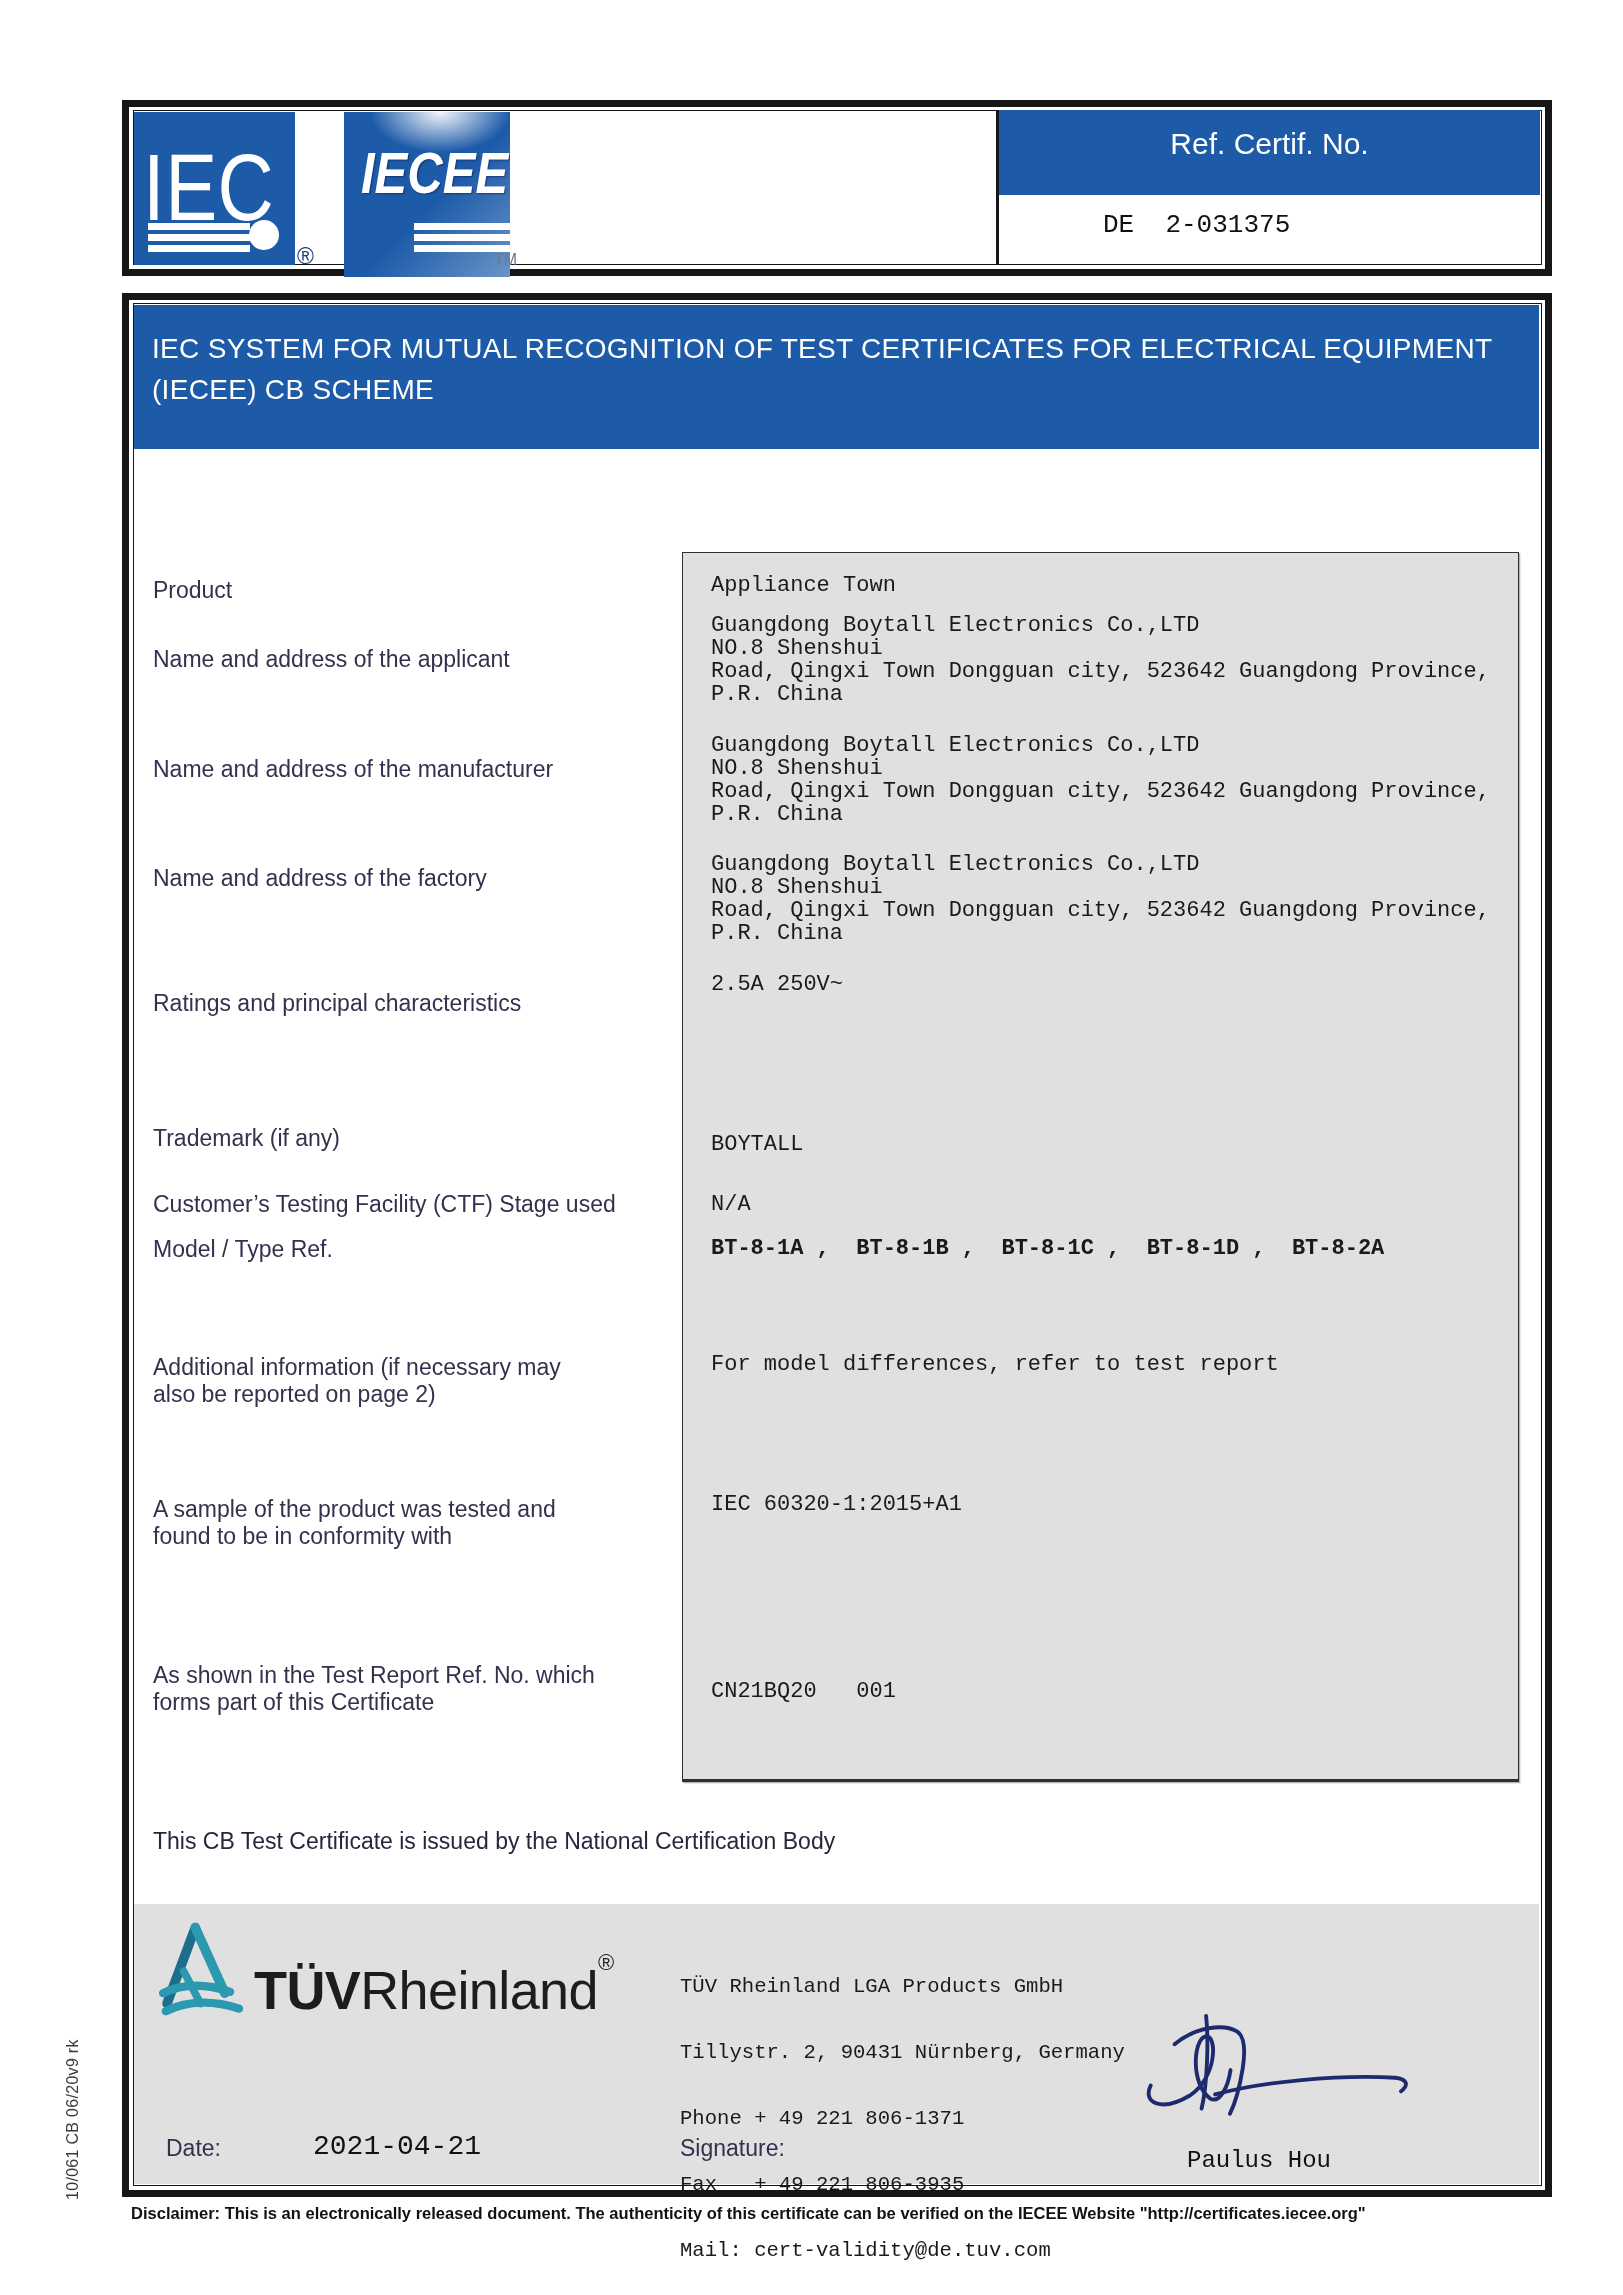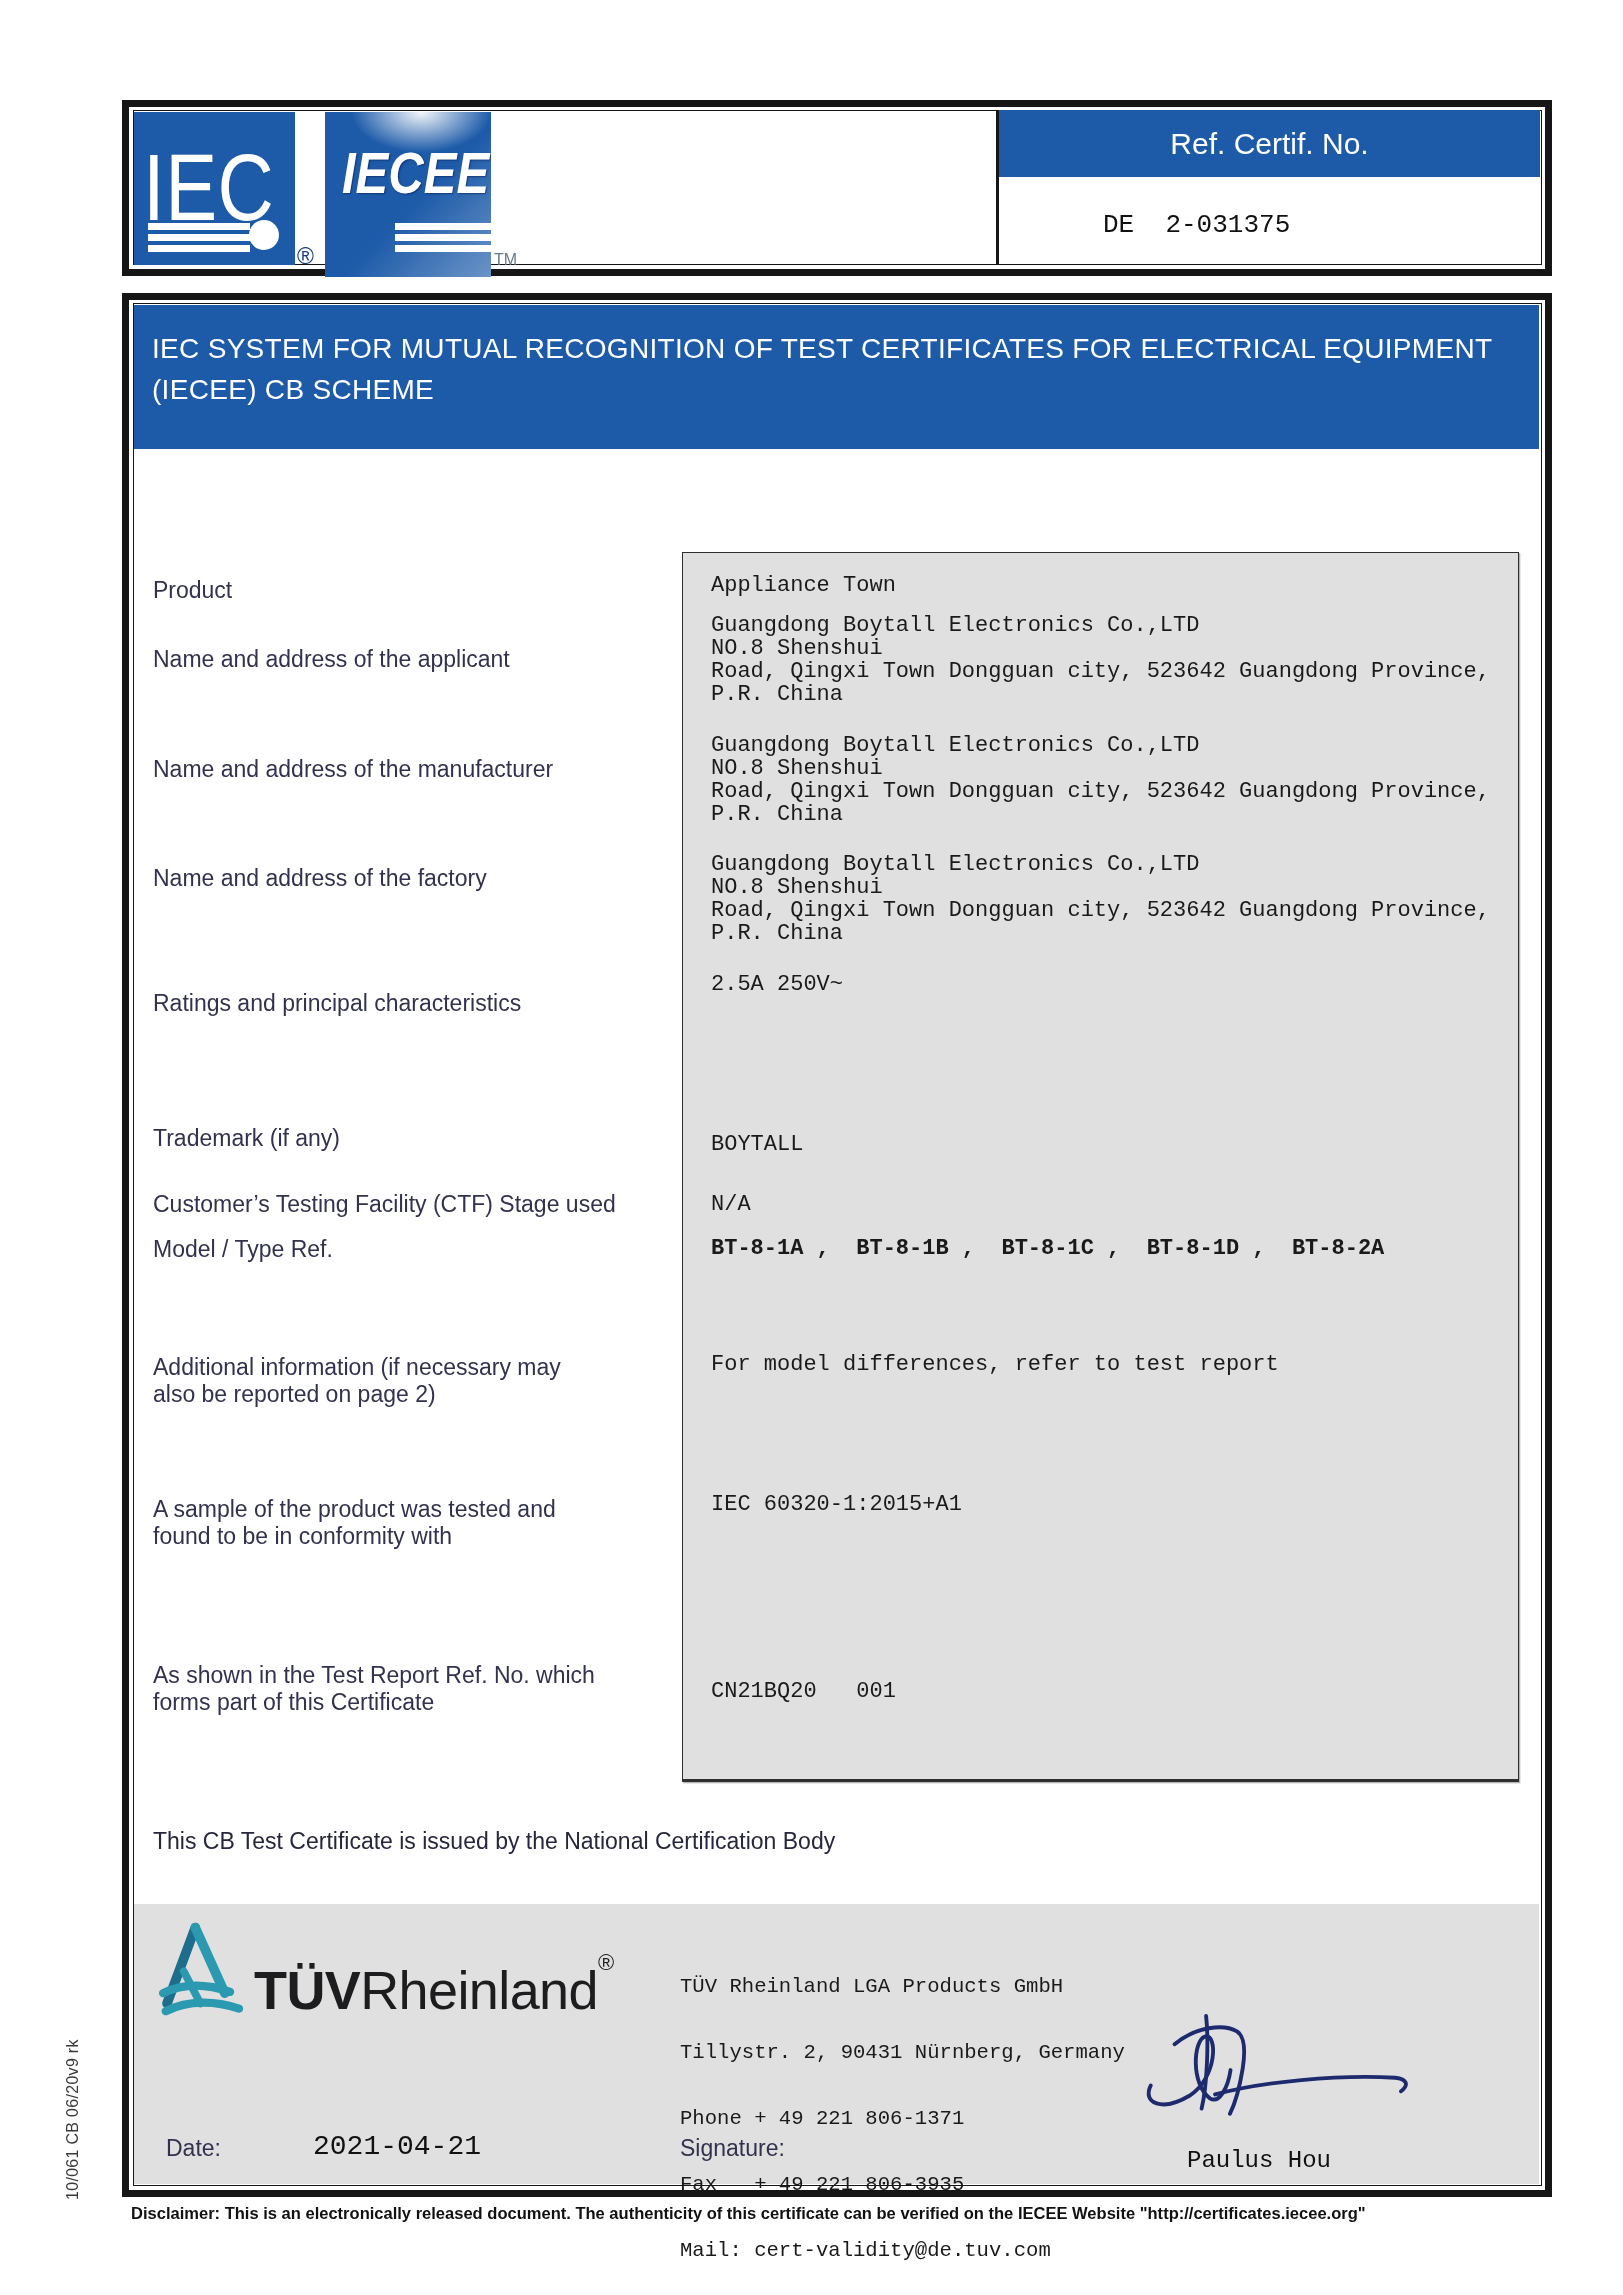--- a/index.html
+++ b/index.html
@@ -62,36 +62,36 @@
   <div class="logo-box" style="left:134px;top:112px;width:161px;height:153px;">
     <div class="iec-text">IEC</div>
     <div>
       <div class="iec-bar" style="left:14px;top:111px;width:102px;"></div>
       <div class="iec-bar" style="left:14px;top:122px;width:102px;"></div>
       <div class="iec-bar" style="left:14px;top:133px;width:102px;"></div>
       <div class="iec-dot" style="left:115px;top:108px;width:30px;height:30px;"></div>
     </div>
   </div>
 
-  <div class="logo-box" style="left:325px;top:112px;width:166px;height:165px;">
+  <div class="logo-box" style="left:344px;top:112px;width:166px;height:165px;">
     <div class="iecee-sheen"></div>
     <div class="iecee-text">IECEE</div>
     <div>
       <div class="iec-bar" style="left:70px;top:111px;width:97px;"></div>
       <div class="iec-bar" style="left:70px;top:122px;width:97px;"></div>
       <div class="iec-bar" style="left:70px;top:133px;width:97px;"></div>
     </div>
   </div>
 
   <span class="mark" style="left:297px;top:243px;font-size:23px;">®</span>
   <span class="mark" style="left:494px;top:251px;font-size:16px;color:#68798c;">TM</span>
 
   <div class="divider" style="left:996px;top:110px;width:3.2px;height:155px;"></div>
 
-  <div class="ref-banner" style="left:999px;top:110px;width:541px;height:67px;">
+  <div class="ref-banner" style="left:999px;top:110px;width:541px;height:85px;">
     <span>Ref. Certif. No.</span>
   </div>
   <div class="abs mono" style="left:1103px;top:210px;font-size:26px;color:#111;">DE  2-031375</div>
 
   <div class="frame-outer" style="left:122px;top:293px;width:1430px;height:1904px;"></div>
   <div class="frame-inner" style="left:133px;top:303px;width:1409px;height:1883px;"></div>
 
   <div class="blue-banner" style="left:134px;top:305px;width:1405px;height:144px;">
     <div>IEC SYSTEM FOR MUTUAL RECOGNITION OF TEST CERTIFICATES FOR ELECTRICAL EQUIPMENT</div>
     <div>(IECEE) CB SCHEME</div>

